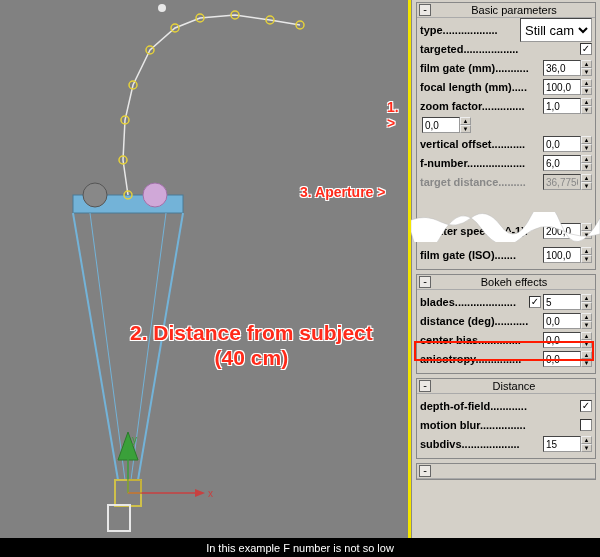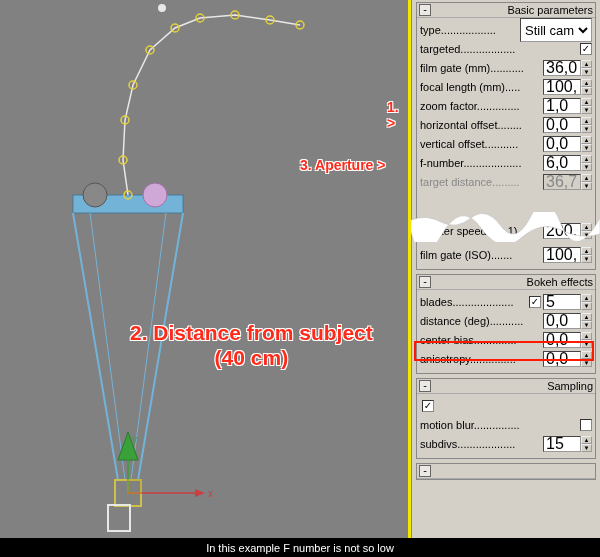--- a/index.html
+++ b/index.html
@@ -9,55 +9,55 @@
     position: absolute; left: 0; top: 0; width: 410px; height: 538px;
     background: #818181;
   }
   .viewport svg { position: absolute; left: 0; top: 0; }
   .annotation {
     position: absolute; color: #ff2a1a; font-weight: bold;
     text-shadow: 1px 1px 0 #fff, -1px -1px 0 #fff, 1px -1px 0 #fff, -1px 1px 0 #fff;
   }
   .ann-main { left: 130px; top: 320px; text-align: center; font-size: 21px; line-height: 1.2; }
   .ann-1 { left: 387px; top: 99px; font-size: 14px; }
-  .ann-3 { left: 300px; top: 157px; font-size: 14px; }
+  .ann-3 { left: 300px; top: 184px; font-size: 14px; }
 
   .yellow-bar { position: absolute; left: 408px; top: 0; width: 3px; height: 538px; background: #f4e600; }
 
   .panel {
     position: absolute; left: 411px; top: 0; width: 189px; height: 538px;
     background: #d4d0c8; border-left: 1px solid #888; padding: 2px 4px 0 4px;
     overflow: hidden;
   }
   .rollout {
     border: 1px solid #888; margin-bottom: 4px; background: #d4d0c8;
   }
   .rollout-header {
     background: #d4d0c8; border-bottom: 1px solid #aaa;
     display: flex; align-items: center; padding: 1px 2px; height: 15px;
   }
   .rollout-btn {
     width: 12px; height: 12px; border: 1px solid #666; background: #ece9e5;
     text-align: center; line-height: 9px; font-size: 11px; margin-right: 4px;
   }
-  .rollout-title { flex: 1; text-align: right; font-size: 11px; }
+  .rollout-title { flex: 1; text-align: center; font-size: 11px; }
   .rollout-body { padding: 3px 3px 4px 3px; }
   .row { display: flex; align-items: center; height: 18px; margin-bottom: 1px; }
-  .row-label { flex: 1; white-space: nowrap; overflow: hidden; color: #000; }
+  .row-label { flex: 1; white-space: nowrap; overflow: hidden; color: #000; font-weight: bold; }
   .row-label.disabled { color: #888; }
   .chk {
     width: 12px; height: 12px; border: 1px inset #888; background: #fff;
     text-align: center; line-height: 10px; font-size: 10px; margin-left: 2px;
   }
   .spinner {
     display: flex; align-items: stretch; height: 16px; margin-left: 2px;
   }
   .spinner input {
     width: 38px; height: 16px; border: 1px inset #999; background: #fff;
-    font-size: 16px; padding: 0 2px; font-family: Arial;
+    font-size: 10px; padding: 0 2px; font-family: Arial;
   }
   .spinner input.disabled { background: #d4d0c8; color: #888; }
   .spin-btns { display: flex; flex-direction: column; width: 11px; }
   .spin-btn {
     flex: 1; border: 1px outset #eee; background: #d4d0c8;
     font-size: 6px; text-align: center; line-height: 6px;
   }
   select.combo {
     height: 24px; border: 1px inset #999; background: #fff; font-size: 13px;
     width: 72px; margin-left: 2px;
@@ -171,21 +171,20 @@
           <span class="row-label">zoom factor..............</span>
           <div class="spinner">
               <input value="1,0" style="">
               <div class="spin-btns">
                 <div class="spin-btn">▲</div>
                 <div class="spin-btn">▼</div>
               </div>
             </div>
         </div>
         <div class="row">
-          <span class="row-label">horizontal offset........</span>
           <div class="spinner">
               <input value="0,0" style="">
               <div class="spin-btns">
                 <div class="spin-btn">▲</div>
                 <div class="spin-btn">▼</div>
               </div>
             </div>
         </div>
         <div class="row">
           <span class="row-label">vertical offset...........</span>
@@ -287,24 +286,25 @@
                 <div class="spin-btn">▼</div>
               </div>
             </div>
         </div>
       </div>
     </div>
 
     <div class="rollout">
       <div class="rollout-header">
         <div class="rollout-btn">-</div>
-        <div class="rollout-title">Sampling</div>
+        <div class="rollout-title">Distance</div>
       </div>
       <div class="rollout-body">
         <div class="row">
+          <span class="row-label">depth-of-field............</span>
           <div class="chk">✓</div>
         </div>
         <div class="row">
           <span class="row-label">motion blur...............</span>
           <div class="chk"></div>
         </div>
         <div class="row">
           <span class="row-label">subdivs...................</span>
           <div class="spinner">
               <input value="15" style="">

